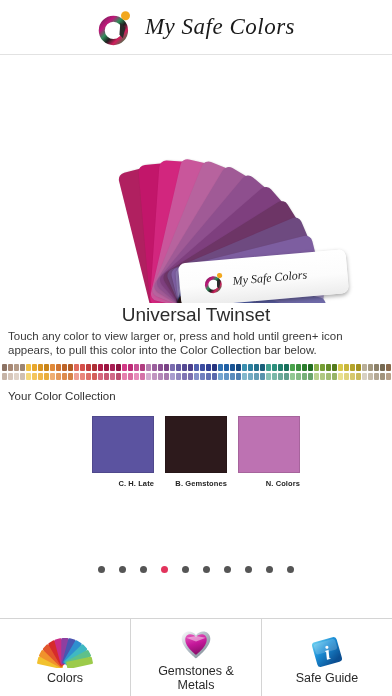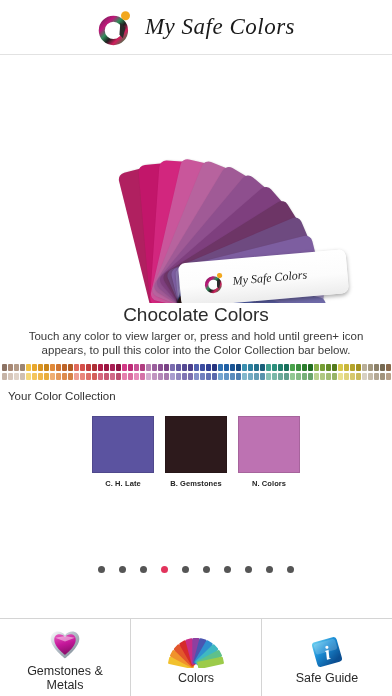--- a/index.html
+++ b/index.html
@@ -92,21 +92,21 @@
     margin: 0;
     padding: 1px 0 3px 0;
     font-weight: 400;
   }
   .section-desc {
     font-size: 11.5px;
     line-height: 14px;
     color: #3a3a3a;
     margin: 0;
     padding: 0 8px 0 8px;
-    text-align: center;
+    text-align: left;
   }
   
   .dot-strip {
     margin-top: 7px;
     padding: 0 2px;
     display: grid;
     grid-auto-flow: column;
     grid-template-rows: 8px 8px;
     gap: 1px 1px;
     justify-content: start;
@@ -134,21 +134,21 @@
   .collection-chip {
     width: 62px;
     height: 57px;
     border: 1px solid rgba(0,0,0,0.12);
     box-sizing: border-box;
   }
   .collection-name {
     font-size: 7.5px;
     font-weight: bold;
     color: #232323;
-    text-align: center;
+    text-align: right;
     padding-top: 6px;
     letter-spacing: 0.1px;
   }
   
   .pager {
     position: absolute;
     left: 0; right: 0;
     top: 566px;
     display: flex;
     justify-content: center;
@@ -245,21 +245,21 @@
       <svg viewBox="0 0 44 46" width="22" height="24" aria-hidden="true">
         <circle cx="19" cy="27" r="13.5" fill="none" stroke="url(#ringg)" stroke-width="7"></circle>
         <path d="M27 18 L33 24 L30 36 L26 32 Z" fill="#2a2a2a"></path>
         <circle cx="33" cy="10" r="5.2" fill="#f2a81e"></circle>
       </svg>
     </span>
     <span class="deck-label-text">My Safe Colors</span>
   </div>
 </div>
 
-<h2 class="section-title">Chocolate Colors</h2>
+<h2 class="section-title">Universal Twinset</h2>
 <p class="section-desc">Touch any color to view larger or, press and hold until green+ icon appears, to pull this color into the Color Collection bar below.</p>
 
 <div class="dot-strip" id="dot-strip">
     <div class="dot-cell" style="background: rgb(140, 115, 100);"></div>
     <div class="dot-cell" style="background: rgb(198, 180, 167);"></div>
     <div class="dot-cell" style="background: rgb(167, 136, 116);"></div>
     <div class="dot-cell" style="background: rgb(215, 199, 187);"></div>
     <div class="dot-cell" style="background: rgb(180, 154, 134);"></div>
     <div class="dot-cell" style="background: rgb(224, 211, 200);"></div>
     <div class="dot-cell" style="background: rgb(155, 133, 115);"></div>
@@ -414,20 +414,63 @@
     <div class="pager-dot"></div>
     <div class="pager-dot"></div>
     <div class="pager-dot"></div>
     <div class="pager-dot"></div>
   </div>
 
 <div class="tabbar">
 
   <div class="tab">
     <span class="tab-icon">
+      <svg viewBox="0 0 60 34" width="56" height="32" aria-hidden="true">
+        <g transform="translate(30,32)">
+          <g transform="rotate(-78)">
+              <rect x="-4" y="-30" width="8" height="28" rx="1.5" fill="#f2c12e"></rect>
+            </g>
+          <g transform="rotate(-62)">
+              <rect x="-4" y="-30" width="8" height="28" rx="1.5" fill="#f0922c"></rect>
+            </g>
+          <g transform="rotate(-46)">
+              <rect x="-4" y="-30" width="8" height="28" rx="1.5" fill="#e2562c"></rect>
+            </g>
+          <g transform="rotate(-30)">
+              <rect x="-4" y="-30" width="8" height="28" rx="1.5" fill="#d62b2b"></rect>
+            </g>
+          <g transform="rotate(-15)">
+              <rect x="-4" y="-30" width="8" height="28" rx="1.5" fill="#c92d86"></rect>
+            </g>
+          <g transform="rotate(0)">
+              <rect x="-4" y="-30" width="8" height="28" rx="1.5" fill="#8e3fa0"></rect>
+            </g>
+          <g transform="rotate(15)">
+              <rect x="-4" y="-30" width="8" height="28" rx="1.5" fill="#4a55b0"></rect>
+            </g>
+          <g transform="rotate(30)">
+              <rect x="-4" y="-30" width="8" height="28" rx="1.5" fill="#2f8fcf"></rect>
+            </g>
+          <g transform="rotate(46)">
+              <rect x="-4" y="-30" width="8" height="28" rx="1.5" fill="#3fb8c2"></rect>
+            </g>
+          <g transform="rotate(62)">
+              <rect x="-4" y="-30" width="8" height="28" rx="1.5" fill="#5fc08a"></rect>
+            </g>
+          <g transform="rotate(78)">
+              <rect x="-4" y="-30" width="8" height="28" rx="1.5" fill="#9ccb4a"></rect>
+            </g>
+        </g>
+      </svg>
+    </span>
+    <span class="tab-label">Colors</span>
+  </div>
+
+  <div class="tab">
+    <span class="tab-icon">
       <svg viewBox="0 0 44 38" width="40" height="34" aria-hidden="true">
         <defs>
           <linearGradient id="gemsilver" x1="0" y1="0" x2="1" y2="1">
             <stop offset="0%" stop-color="#ffffff"></stop>
             <stop offset="40%" stop-color="#b9c3cc"></stop>
             <stop offset="100%" stop-color="#78838e"></stop>
           </linearGradient>
           <linearGradient id="gempink" x1="0" y1="0" x2="0.3" y2="1">
             <stop offset="0%" stop-color="#e85fc0"></stop>
             <stop offset="55%" stop-color="#c4179a"></stop>
@@ -437,63 +480,20 @@
         <path d="M6 12 C6 3, 17 1, 22 8 C27 1, 38 3, 38 12 C38 22, 22 34, 22 34 C22 34, 6 22, 6 12 Z" fill="url(#gemsilver)"></path>
         <path d="M10 13 C10 6, 18 5, 22 10 C26 5, 34 6, 34 13 C34 21, 22 30, 22 30 C22 30, 10 21, 10 13 Z" fill="url(#gempink)"></path>
         <path d="M11 11 L22 9 L33 11 L22 15 Z" fill="#ffffff" opacity="0.45"></path>
       </svg>
     </span>
     <span class="tab-label">Gemstones &amp; Metals</span>
   </div>
 
   <div class="tab">
     <span class="tab-icon">
-      <svg viewBox="0 0 60 34" width="56" height="32" aria-hidden="true">
-        <g transform="translate(30,32)">
-          <g transform="rotate(-78)">
-              <rect x="-4" y="-30" width="8" height="28" rx="1.5" fill="#f2c12e"></rect>
-            </g>
-          <g transform="rotate(-62)">
-              <rect x="-4" y="-30" width="8" height="28" rx="1.5" fill="#f0922c"></rect>
-            </g>
-          <g transform="rotate(-46)">
-              <rect x="-4" y="-30" width="8" height="28" rx="1.5" fill="#e2562c"></rect>
-            </g>
-          <g transform="rotate(-30)">
-              <rect x="-4" y="-30" width="8" height="28" rx="1.5" fill="#d62b2b"></rect>
-            </g>
-          <g transform="rotate(-15)">
-              <rect x="-4" y="-30" width="8" height="28" rx="1.5" fill="#c92d86"></rect>
-            </g>
-          <g transform="rotate(0)">
-              <rect x="-4" y="-30" width="8" height="28" rx="1.5" fill="#8e3fa0"></rect>
-            </g>
-          <g transform="rotate(15)">
-              <rect x="-4" y="-30" width="8" height="28" rx="1.5" fill="#4a55b0"></rect>
-            </g>
-          <g transform="rotate(30)">
-              <rect x="-4" y="-30" width="8" height="28" rx="1.5" fill="#2f8fcf"></rect>
-            </g>
-          <g transform="rotate(46)">
-              <rect x="-4" y="-30" width="8" height="28" rx="1.5" fill="#3fb8c2"></rect>
-            </g>
-          <g transform="rotate(62)">
-              <rect x="-4" y="-30" width="8" height="28" rx="1.5" fill="#5fc08a"></rect>
-            </g>
-          <g transform="rotate(78)">
-              <rect x="-4" y="-30" width="8" height="28" rx="1.5" fill="#9ccb4a"></rect>
-            </g>
-        </g>
-      </svg>
-    </span>
-    <span class="tab-label">Colors</span>
-  </div>
-
-  <div class="tab">
-    <span class="tab-icon">
       <svg viewBox="0 0 40 40" width="34" height="34" aria-hidden="true">
         <defs>
           <linearGradient id="infob" x1="0" y1="0" x2="0.6" y2="1">
             <stop offset="0%" stop-color="#6fd3f2"></stop>
             <stop offset="45%" stop-color="#1b8ed6"></stop>
             <stop offset="100%" stop-color="#0b4f92"></stop>
           </linearGradient>
         </defs>
         <g transform="rotate(-16 20 20)">
           <rect x="5" y="5" width="30" height="30" rx="4" fill="url(#infob)"></rect>

